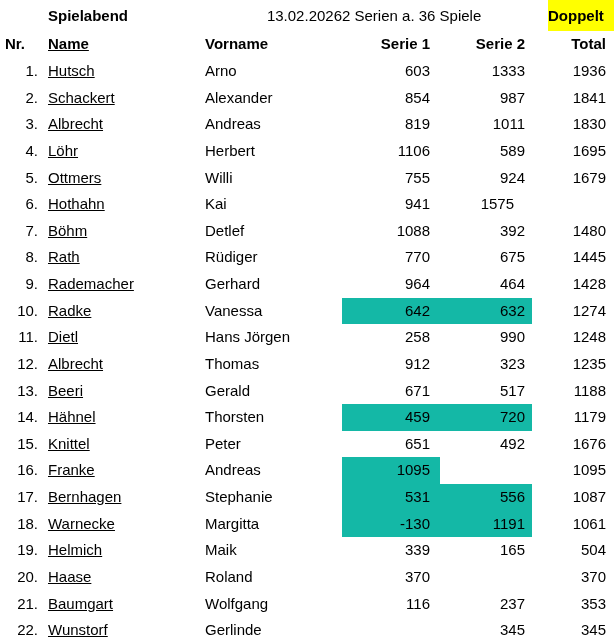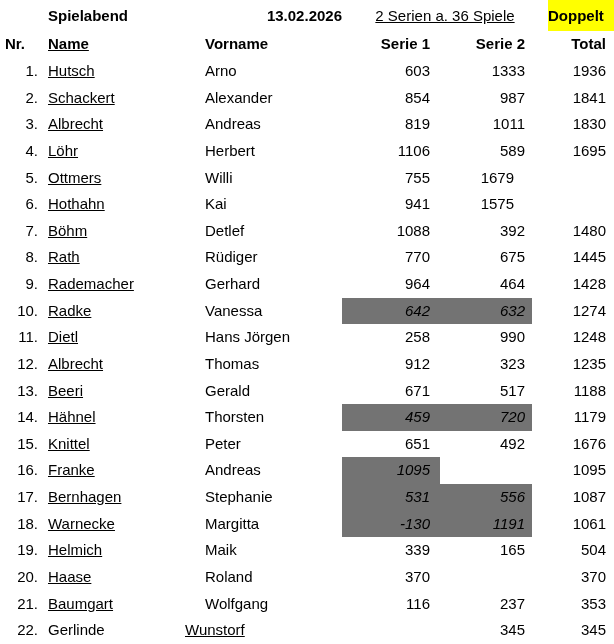--- a/index.html
+++ b/index.html
@@ -9,22 +9,22 @@
     font-family:"Liberation Sans","DejaVu Sans",sans-serif;
   }
   .row{display:flex;width:614px;}
   .cell{box-sizing:border-box;white-space:nowrap;overflow:hidden;}
 
   
   .title-row{height:31px;}
   .title-row .cell{line-height:31px;font-size:15px;}
   .t-spacer{width:48px;}
   .t-title{width:157px;font-weight:bold;font-size:16px;}
-  .t-date{width:137px;font-weight:bold;font-size:16px;text-align:right;}
-  .t-series{width:206px;text-align:center;font-size:15px;text-decoration:underline;}
+  .t-date{width:137px;font-weight:normal;font-size:16px;text-align:right;}
+  .t-series{width:206px;font-size:15px;}
   .t-doppelt{
     width:66px;text-align:left;font-weight:bold;font-size:12px;
   }
 
   
   .header-row{height:27px;font-weight:bold;}
   .header-row .cell{line-height:26px;font-size:15px;}
   .h-nr{width:48px;text-align:left;padding-left:5px;}
 
   
@@ -32,21 +32,21 @@
   .c-name{width:157px;text-align:left;text-decoration:underline;}
   .c-vorname{width:137px;text-align:left;}
   .c-s1{width:98px;text-align:right;padding-right:10px;}
   .c-s2{width:92px;text-align:right;padding-right:7px;}
   .c-total{width:82px;text-align:right;padding-right:8px;}
 
   
   .data-row{height:26.64px;}
   .data-row .cell{line-height:26.64px;font-size:15px;}
 
-  .hl{background:#737373;font-style:italic;}
+  .hl{background:#14b8a6;}
   .yellow-bg{background:#FFFF00;}
 </style>
 </head>
 <body>
 
 <div>
 
   <div class="row title-row">
     <div class="cell t-spacer"></div>
     <div class="cell t-title">Spielabend</div>
@@ -95,20 +95,21 @@
         <div class="cell c-vorname">Herbert</div>
         <div class="cell c-s1">1106</div>
         <div class="cell c-s2">589</div>
         <div class="cell c-total">1695</div>
       </div>
       <div class="row data-row">
         <div class="cell c-nr">5.</div>
         <div class="cell c-name">Ottmers</div>
         <div class="cell c-vorname">Willi</div>
         <div class="cell c-s1">755</div>
+        <div class="cell c-s2">924</div>
         <div class="cell c-total">1679</div>
       </div>
       <div class="row data-row">
         <div class="cell c-nr">6.</div>
         <div class="cell c-name">Hothahn</div>
         <div class="cell c-vorname">Kai</div>
         <div class="cell c-s1">941</div>
         <div class="cell c-total">1575</div>
       </div>
       <div class="row data-row">
@@ -226,21 +227,21 @@
       <div class="row data-row">
         <div class="cell c-nr">21.</div>
         <div class="cell c-name">Baumgart</div>
         <div class="cell c-vorname">Wolfgang</div>
         <div class="cell c-s1">116</div>
         <div class="cell c-s2">237</div>
         <div class="cell c-total">353</div>
       </div>
       <div class="row data-row">
         <div class="cell c-nr">22.</div>
+        <div class="cell c-name">Wunstorf</div>
         <div class="cell c-vorname">Gerlinde</div>
-        <div class="cell c-name">Wunstorf</div>
         <div class="cell c-s1"></div>
         <div class="cell c-s2">345</div>
         <div class="cell c-total">345</div>
       </div>
     </div>
 
 </div>
 
 </body></html>

